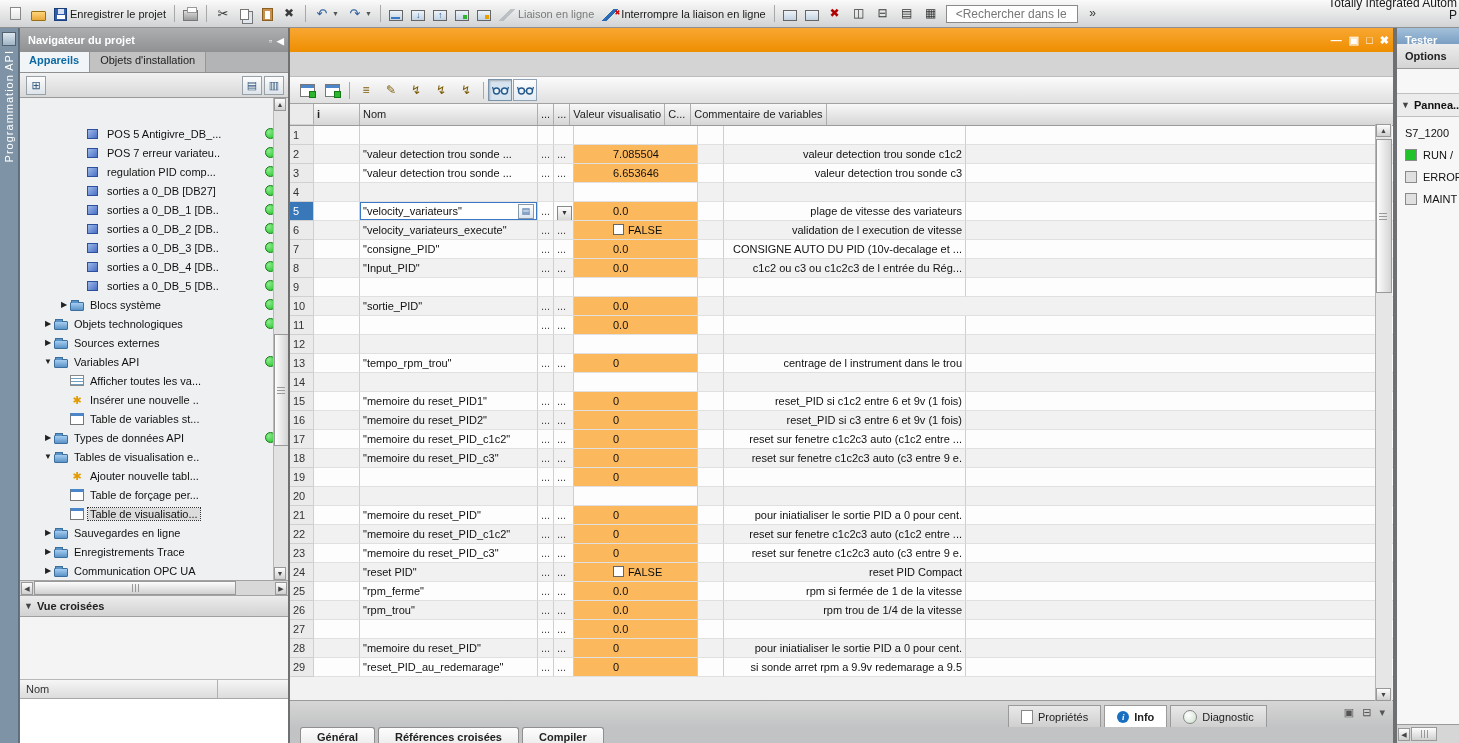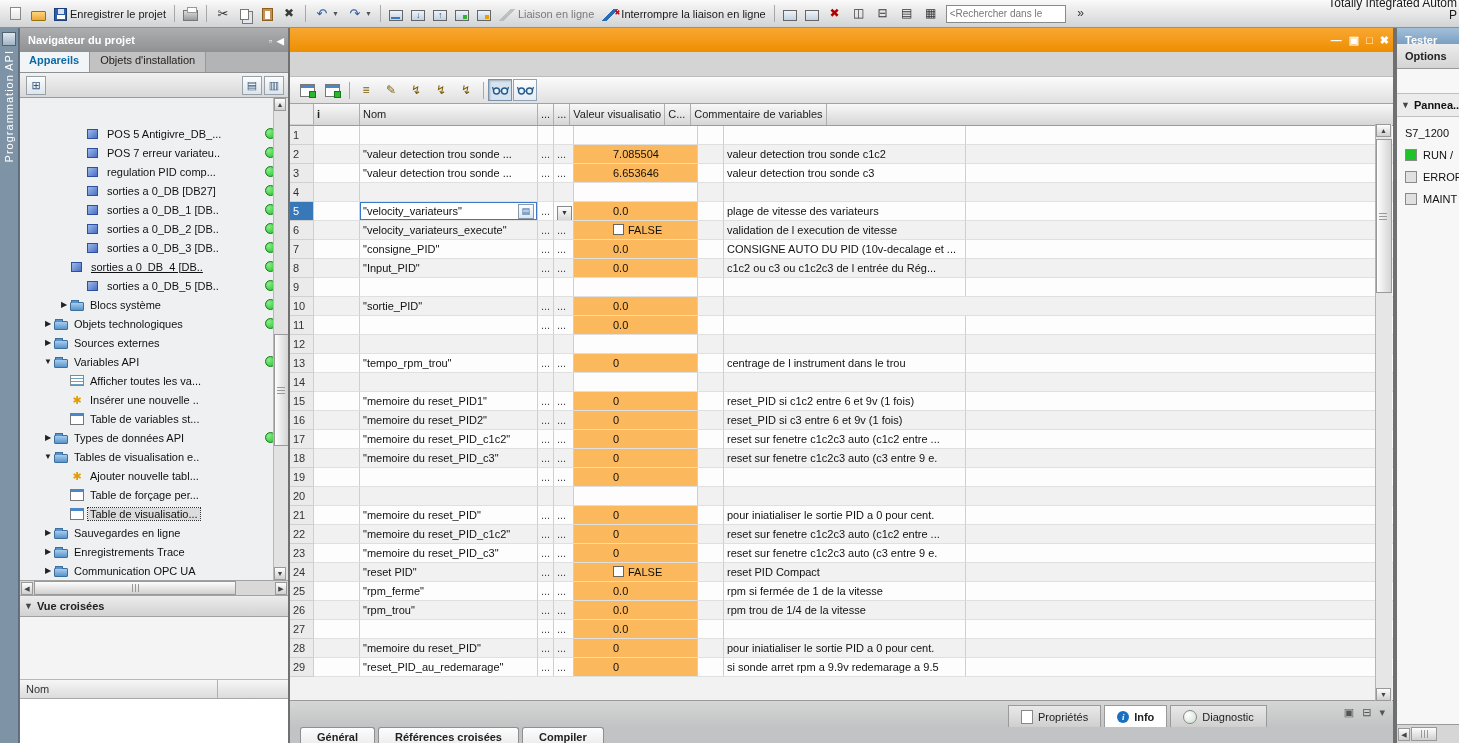--- a/index.html
+++ b/index.html
@@ -38,22 +38,22 @@
   .i-upload-from-device-icon::after{content:"↑";position:absolute;left:4px;top:-3px;font-size:9px;color:#1c5c9c;}
   .i-start-cpu-icon::after{content:"";position:absolute;right:1px;bottom:1px;width:4px;height:4px;background:#2db52d;}
   .i-stop-cpu-icon::after{content:"";position:absolute;right:1px;bottom:1px;width:4px;height:4px;background:#e8a000;}
   .i-go-online-button{width:16px;height:12px;margin-top:2px;
     background:linear-gradient(135deg,transparent 42%,#9aa2aa 42%,#9aa2aa 58%,transparent 58%);}
   .i-go-offline-button{width:16px;height:12px;margin-top:2px;
     background:linear-gradient(135deg,transparent 42%,#2a6cb4 42%,#2a6cb4 58%,transparent 58%);}
   .i-go-offline-button::after{content:"✖";position:absolute;right:-2px;top:-4px;font-size:7px;color:#c00;}
   .i-close-editor-icon{color:#b00000;font-size:12px;}
   .searchwrap{display:inline-flex;align-items:center;margin:0 3px;}
-  .searchin{width:112px;height:16px;border:1px solid #8a8a8a;font-size:10px;color:#777;
-    font-family:"Liberation Sans",sans-serif;padding:0 3px;background:#fff;}
+  .searchin{width:112px;height:16px;border:1px solid #8a8a8a;font-size:12px;color:#777;
+    font-family:"Liberation Sans",sans-serif;padding:0 9px;background:#fff;}
   #brand{position:absolute;right:2px;top:-3px;text-align:right;line-height:12px;color:#1a1a1a;
     font-size:12px;white-space:nowrap;overflow:hidden;height:30px;}
   #brand .b2{font-size:12px;}
 
   
   #side-strip{position:absolute;top:28px;left:0;width:18px;bottom:0;background:#7f93a6;
     border-right:1px solid #5d6d7c;}
   #side-strip .stico{display:block;width:12px;height:12px;margin:4px auto;background:linear-gradient(#dfe8f0,#9fb4c6);border:1px solid #51616e;}
   #side-strip .vtext{writing-mode:vertical-rl;transform:rotate(180deg);color:#fff;font-size:11px;
     letter-spacing:1px;margin-left:3px;white-space:nowrap;}
@@ -144,21 +144,21 @@
     white-space:nowrap;box-sizing:border-box;}
   .c-num{width:24px;background:#ebebeb;border-bottom:1px solid #d0d0d0;color:#333;}
   .c-num.sel{background:#3877b8;color:#fff;}
   .c-i{width:46px;}
   .c-name{width:178px;position:relative;}
   .c-d1{width:16px;color:#444;}
   .c-d2{width:20px;color:#444;}
   .c-val{width:124px;padding-left:39px;}
   .c-val.filled{background:#fbb85c;}
   .c-c{width:26px;}
-  .c-com{width:242px;}
+  .c-com{width:242px;text-align:right;}
   .c-fill{flex:1;border-right:none;}
   .cb{display:inline-block;width:9px;height:9px;background:#fff;border:1px solid #666;margin-right:4px;vertical-align:-1px;}
   .editbox{position:absolute;inset:0;display:flex;align-items:center;border:1px solid #3c78c8;background:#fff;padding:0 2px;}
   .editbox .etxt{flex:1;overflow:hidden;white-space:nowrap;}
   .lstbtn{width:14px;height:13px;border:1px solid #8899aa;background:linear-gradient(#fdfdfd,#dde6ee);
     font-size:9px;line-height:12px;text-align:center;color:#2a5f9e;flex:none;}
   .ddbtn{display:inline-block;width:13px;height:13px;border:1px solid #888;
     background:linear-gradient(#fdfdfd,#d8d8d8);font-size:7px;line-height:12px;text-align:center;color:#333;}
   #vscroll{position:absolute;right:1px;top:96px;width:16px;height:577px;background:#e6e6e6;
     border-left:1px solid #b4b4b4;z-index:5;}
@@ -360,21 +360,21 @@
             <span class="t-ico ti-cube"></span>
             <span class="tlabel">sorties a 0_DB_2 [DB..</span>
             <span class="dot" style="background: radial-gradient(circle at 30% 30%, rgb(140, 236, 140), rgb(34, 195, 42));"></span>
           </div>
           <div class="titem" style="padding-left: 54px;">
             <span class="ar"></span>
             <span class="t-ico ti-cube"></span>
             <span class="tlabel">sorties a 0_DB_3 [DB..</span>
             <span class="dot" style="background: radial-gradient(circle at 30% 30%, rgb(140, 236, 140), rgb(34, 195, 42));"></span>
           </div>
-          <div class="titem" style="padding-left: 38px; text-decoration: underline;">
+          <div class="titem" style="padding-left: 54px;">
             <span class="ar"></span>
             <span class="t-ico ti-cube"></span>
             <span class="tlabel">sorties a 0_DB_4 [DB..</span>
             <span class="dot" style="background: radial-gradient(circle at 30% 30%, rgb(140, 236, 140), rgb(34, 195, 42));"></span>
           </div>
           <div class="titem" style="padding-left: 54px;">
             <span class="ar"></span>
             <span class="t-ico ti-cube"></span>
             <span class="tlabel">sorties a 0_DB_5 [DB..</span>
             <span class="dot" style="background: radial-gradient(circle at 30% 30%, rgb(140, 236, 140), rgb(34, 195, 42));"></span>

